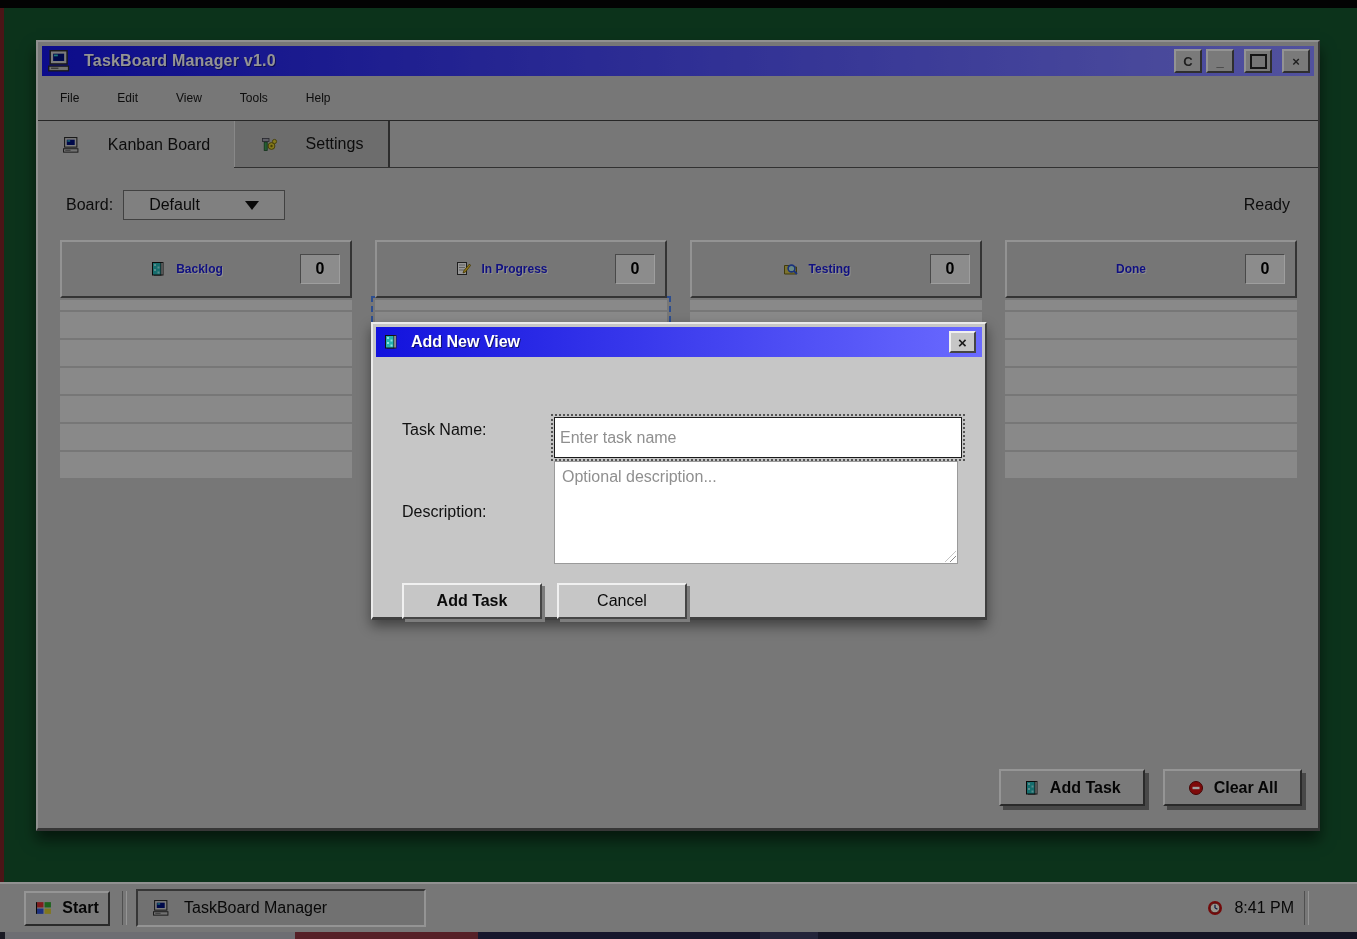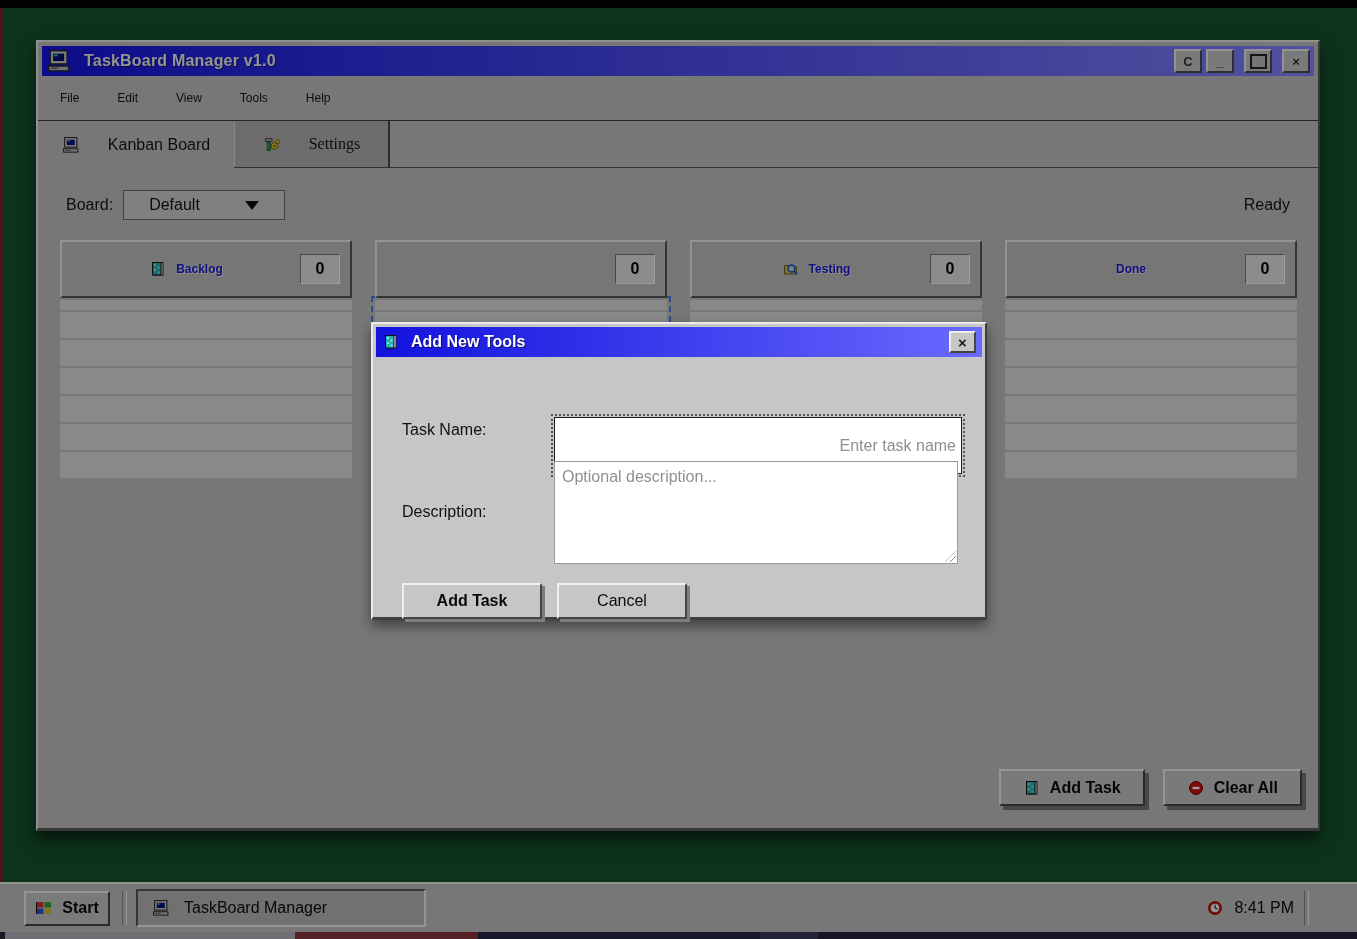--- a/index.html
+++ b/index.html
@@ -35,21 +35,21 @@
   .icon16 svg{width:100%;height:100%;}
   .icon-lg{width:26px;height:22px;display:inline-flex;flex:none;}
   .icon-lg svg{width:100%;height:100%;}
 
   .menubar{height:44px;display:flex;align-items:center;padding-left:22px;gap:38px;}
   .menu-item{font-size:12px;color:#141414;}
 
   .tabs{height:46px;display:flex;border-top:1px solid #3f3f3f;border-bottom:1px solid #4f4f4f;}
   .tab{display:flex;align-items:center;justify-content:center;gap:28px;font-size:16px;color:#141414;}
   .tab-active{width:196px;background:#c0c0c0;margin-bottom:-1px;}
-  .tab-settings{width:153px;background:#b0b0b0;border-left:1px solid #dcdcdc;border-right:2px solid #474747;font-family:Liberation Serif, serif;}
+  .tab-settings{width:153px;background:#b0b0b0;border-left:1px solid #dcdcdc;border-right:2px solid #474747;}
 
   .content{position:relative;height:656px;}
   .board-row{position:absolute;top:22px;left:28px;right:28px;display:flex;align-items:center;}
   .board-label{font-size:16px;color:#141414;margin-right:10px;}
   .dropdown{width:110px;height:28px;background:#cfcfcf;border:1px solid #6a6a6a;
             display:flex;align-items:center;padding:0 25px;font-size:16px;color:#101010;}
   .caret{margin-left:auto;width:0;height:0;border-left:7px solid transparent;
          border-right:7px solid transparent;border-top:9px solid #101010;}
   .status{margin-left:auto;font-size:16px;color:#141414;}
 
@@ -92,21 +92,21 @@
   .m-close{margin-left:auto;width:27px;height:22px;background:#c6c6c6;border:0;padding:0;
            border-top:2px solid #efefef;border-left:2px solid #efefef;
            border-right:2px solid #454545;border-bottom:2px solid #454545;
            font-size:15px;font-weight:bold;color:#1a1a1a;line-height:1;
            display:flex;align-items:center;justify-content:center;font-family:"Liberation Sans",sans-serif;}
   .m-body{position:relative;height:258px;}
   .m-label{position:absolute;left:29px;font-size:16px;color:#101010;}
   .lbl-name{top:64px;} .lbl-desc{top:146px;}
   .m-input{position:absolute;left:181px;top:60px;width:396px;height:23px;background:#fff;
            border:1px solid #1c1c1c;outline:2px dotted #555;outline-offset:1px;
-           font-size:16px;color:#222;padding:16px 5px;font-family:"Liberation Sans",sans-serif;text-align:right;}
+           font-size:16px;color:#222;padding:8px 5px;font-family:"Liberation Sans",sans-serif;}
   .m-input::placeholder,.m-textarea::placeholder{color:#8f8f8f;opacity:1;}
   .m-textwrap{position:absolute;left:181px;top:104px;width:404px;height:103px;}
   .m-textarea{width:100%;height:100%;box-sizing:border-box;background:#fff;border:1px solid #9a9a9a;
               resize:none;font-size:16px;color:#222;padding:6px 7px;font-family:"Liberation Sans",sans-serif;}
   .grip{position:absolute;right:2px;bottom:2px;width:11px;height:11px;
         background:repeating-linear-gradient(135deg,transparent 0 3px,#8a8a8a 3px 4px);
         clip-path:polygon(100% 0,100% 100%,0 100%);}
   .dlg-btn{position:absolute;top:226px;height:36px;box-shadow:3px 3px 0 #7d7d7d;}
   .dlg-add{left:29px;width:140px;font-weight:bold;}
   .dlg-cancel{left:184px;width:130px;}
@@ -272,20 +272,28 @@
               <div class="slot"></div>
               <div class="slot"></div>
               <div class="slot"></div>
               <div class="slot"></div>
               <div class="slot"></div>
             </div>
         </div>
 
         <div class="col">
           <div class="col-header">
+            <span class="col-title-wrap">
+              <span class="icon16">
+                <svg viewBox="0 0 16 16">
+                    <use href="#i-notepad-pencil"></use>
+                  </svg>
+                </span>
+              <span class="col-title">In Progress</span>
+            </span>
             <span class="count">0</span>
           </div>
           <div class="col-list drop">
               <div class="slot half"></div>
               <div class="slot"></div>
               <div class="slot"></div>
               <div class="slot"></div>
               <div class="slot"></div>
               <div class="slot"></div>
               <div class="slot"></div>
@@ -359,21 +367,21 @@
 
   <div class="overlay"></div>
 
   <div class="modal">
     <div class="m-titlebar">
       <span class="icon16">
         <svg viewBox="0 0 16 16">
             <use href="#i-notebook"></use>
           </svg>
         </span>
-      <span class="m-title">Add New Tools</span>
+      <span class="m-title">Add New View</span>
       <button class="m-close">
           <span>×</span>
         </button>
     </div>
     <div class="m-body">
       <span class="m-label lbl-name">Task Name:</span>
       <input class="m-input" type="text" placeholder="Enter task name" style="">
       <span class="m-label lbl-desc">Description:</span>
       <div class="m-textwrap">
         <textarea class="m-textarea" placeholder="Optional description..." style=""></textarea>

